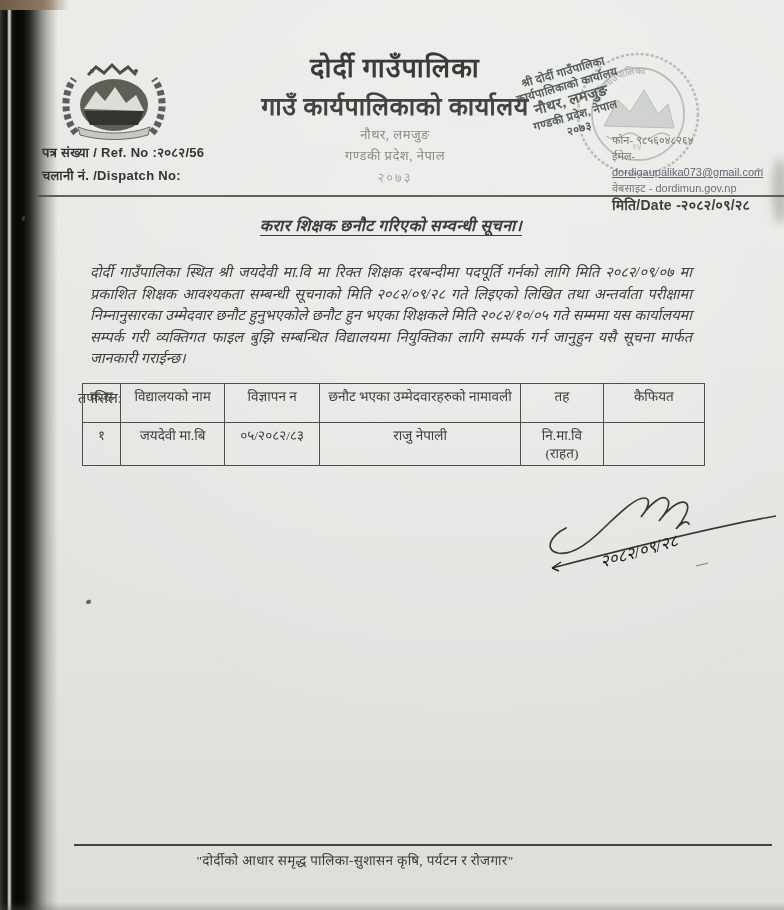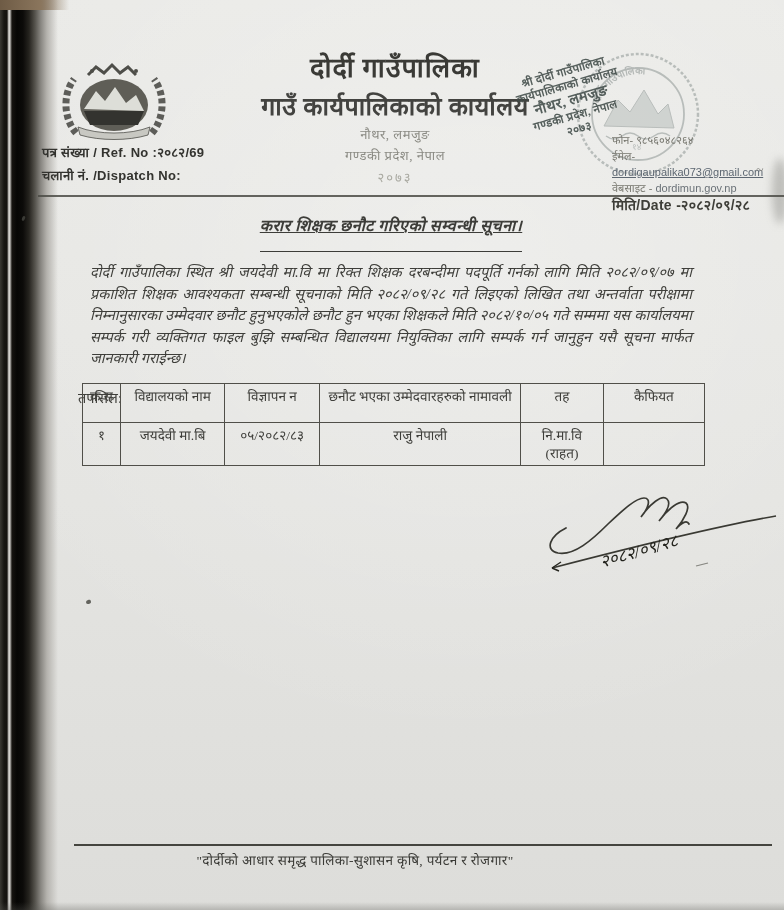--- a/index.html
+++ b/index.html
@@ -44,21 +44,21 @@
     font-size:11px;line-height:16px;color:#77776f;}
   .contact .email{color:#5d6772;text-decoration:underline;text-align:center;}
   .contact .web{color:#6b7278;}
   .contact .date{font-size:14px;color:#3e3e38;font-weight:bold;letter-spacing:.3px;margin-top:1px;}
   .tilde{position:absolute;left:756px;top:163px;font-size:14px;color:#8a8a85;}
   .header-rule{position:absolute;left:38px;right:0;top:195px;height:2px;background:#4b4b45;opacity:.85;}
 
   
   .subject{position:absolute;left:78px;top:214px;width:626px;text-align:center;
     font-size:16px;font-weight:bold;font-style:italic;color:#3d3d39;}
-  .subject span{border-bottom:1.6px solid #3d3d39;padding-bottom:17px;letter-spacing:.5px;text-decoration:underline;}
+  .subject span{border-bottom:1.6px solid #3d3d39;padding-bottom:1px;letter-spacing:.5px;}
   .body-text{position:absolute;left:78px;top:250px;width:626px;font-size:14.5px;
     line-height:21.5px;color:#3e3e3a;}
   .body-text p{margin:12px;text-align:justify;font-style:italic;}
   .tapasil{margin-top:18px;}
 
   
   .notice-table{position:absolute;left:82px;top:383px;width:623px;border-collapse:collapse;
     font-size:13.5px;color:#3e3e3a;}
   .notice-table th,.notice-table td{border:1.5px solid #504f49;padding:3px 7px;
     text-align:center;vertical-align:top;font-weight:normal;white-space:pre-line;}
@@ -102,21 +102,21 @@
   </svg>
 
   <div class="title-block">
     <div class="t1">दोर्दी गाउँपालिका</div>
     <div class="t2">गाउँ कार्यपालिकाको कार्यालय</div>
     <div class="t3">नौथर, लमजुङ</div>
     <div class="t3">गण्डकी प्रदेश, नेपाल</div>
     <div class="t4">२०७३</div>
   </div>
 
-  <div class="ref-line">पत्र संख्या / Ref. No :२०८२/69</div>
+  <div class="ref-line">पत्र संख्या / Ref. No :२०८२/56</div>
   <div class="dispatch-line">चलानी नं. /Dispatch No:</div>
 
   <svg class="seal" viewBox="0 0 128 128">
     <circle cx="64" cy="64" r="60" fill="none" stroke="#8f9795" stroke-width="2.5" stroke-dasharray="3 2"></circle>
     <circle cx="64" cy="64" r="46" fill="none" stroke="#8f9795" stroke-width="1.8"></circle>
     <defs>
         <path id="sealArc" d="M24,64 A40,40 0 0 1 104,64"></path>
       </defs>
     <text font-size="10" fill="#878f8d" font-weight="bold">
       <textPath href="#sealArc" startOffset="8%">दोर्दी गाउँपालिका</textPath>

